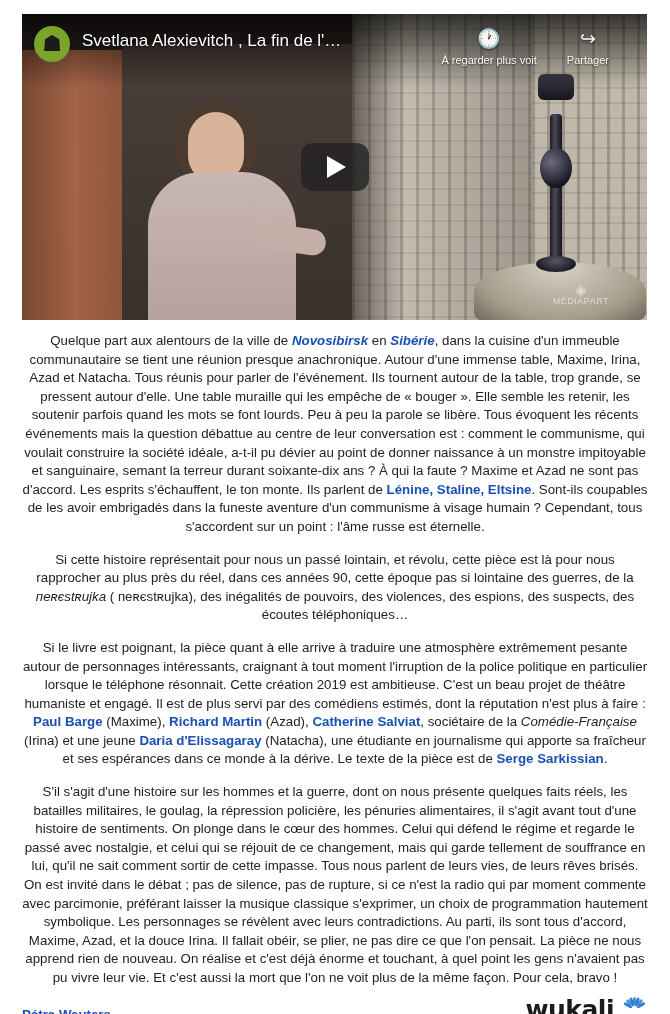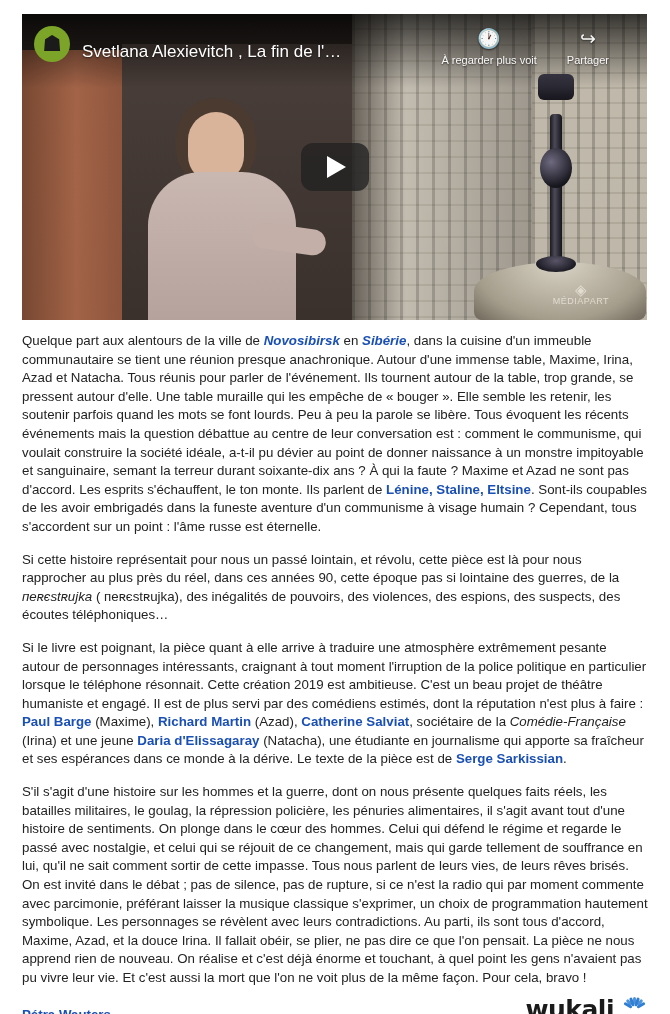--- a/index.html
+++ b/index.html
@@ -193,21 +193,21 @@
   .yt-avatar .glyph {
     font-size: 22px;
     line-height: 1;
     color: #1b1b1b;
   }
   .yt-title {
     color: #ffffff;
     font-size: 17px;
     line-height: 20px;
     margin-left: 12px;
-    margin-top: 18px;
+    margin-top: 7px;
     white-space: nowrap;
     overflow: hidden;
     text-overflow: ellipsis;
     max-width: 300px;
     font-family: "Liberation Sans", sans-serif;
     text-shadow: 0 1px 2px rgba(0,0,0,.6);
   }
   .yt-actions {
     margin-left: auto;
     display: flex;
@@ -251,21 +251,21 @@
   
   .article {
     padding: 12px 22px 0 22px;
     box-sizing: border-box;
   }
   .article p {
     margin: 0 0 14px 0;
     font-size: 13.3px;
     line-height: 18.6px;
     color: #232323;
-    text-align: left;
+    text-align: center;
   }
   .article p:last-of-type { margin-bottom: 3px; }
   .link-b {
     color: #1a4fb4;
     font-weight: bold;
   }
   .it { font-style: italic; }
   .it-blue {
     color: #1a4fb4;
     font-weight: bold;

